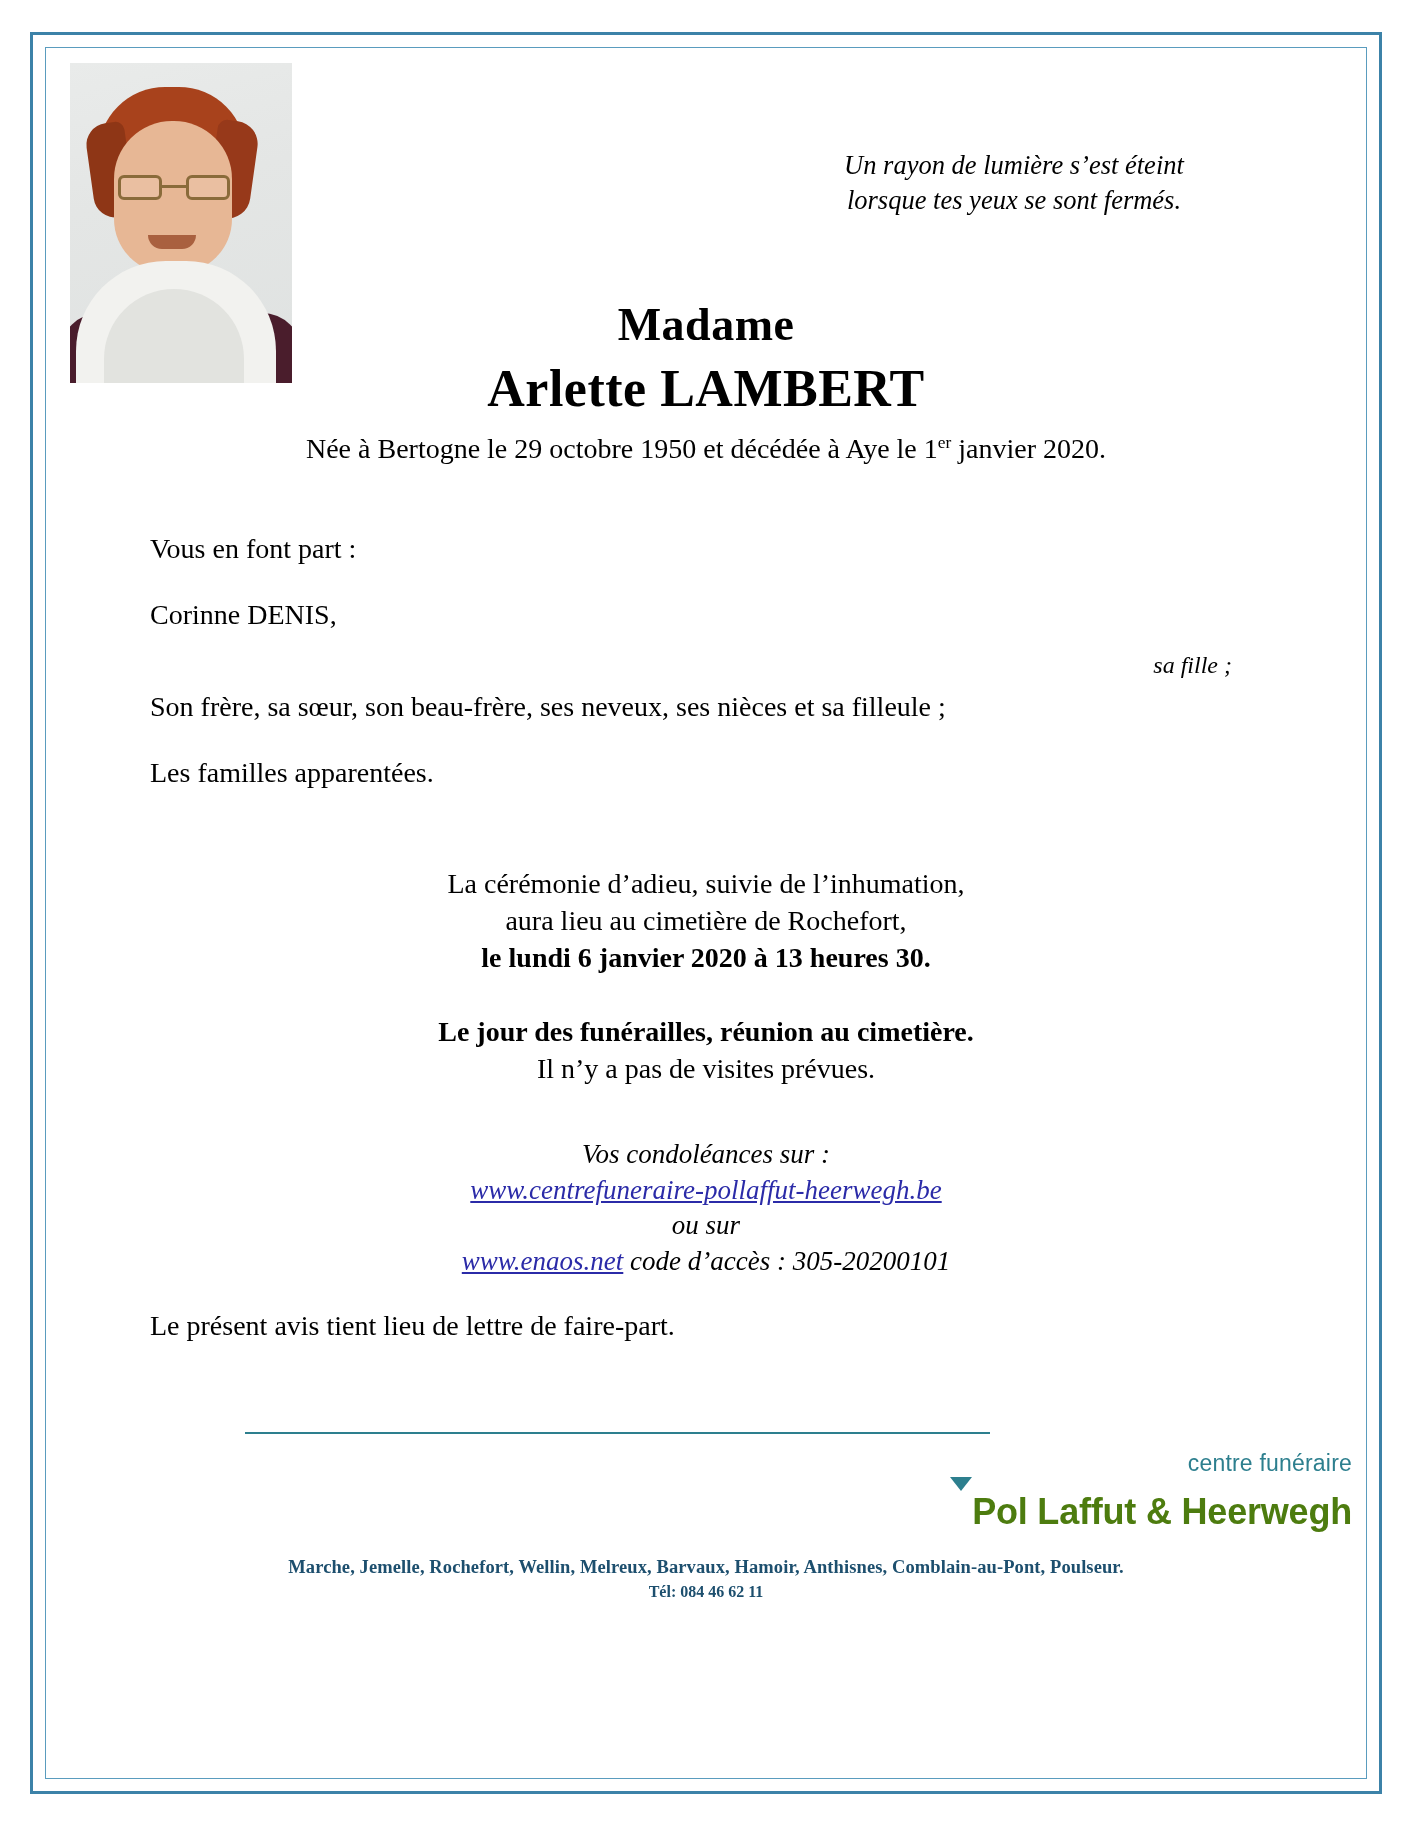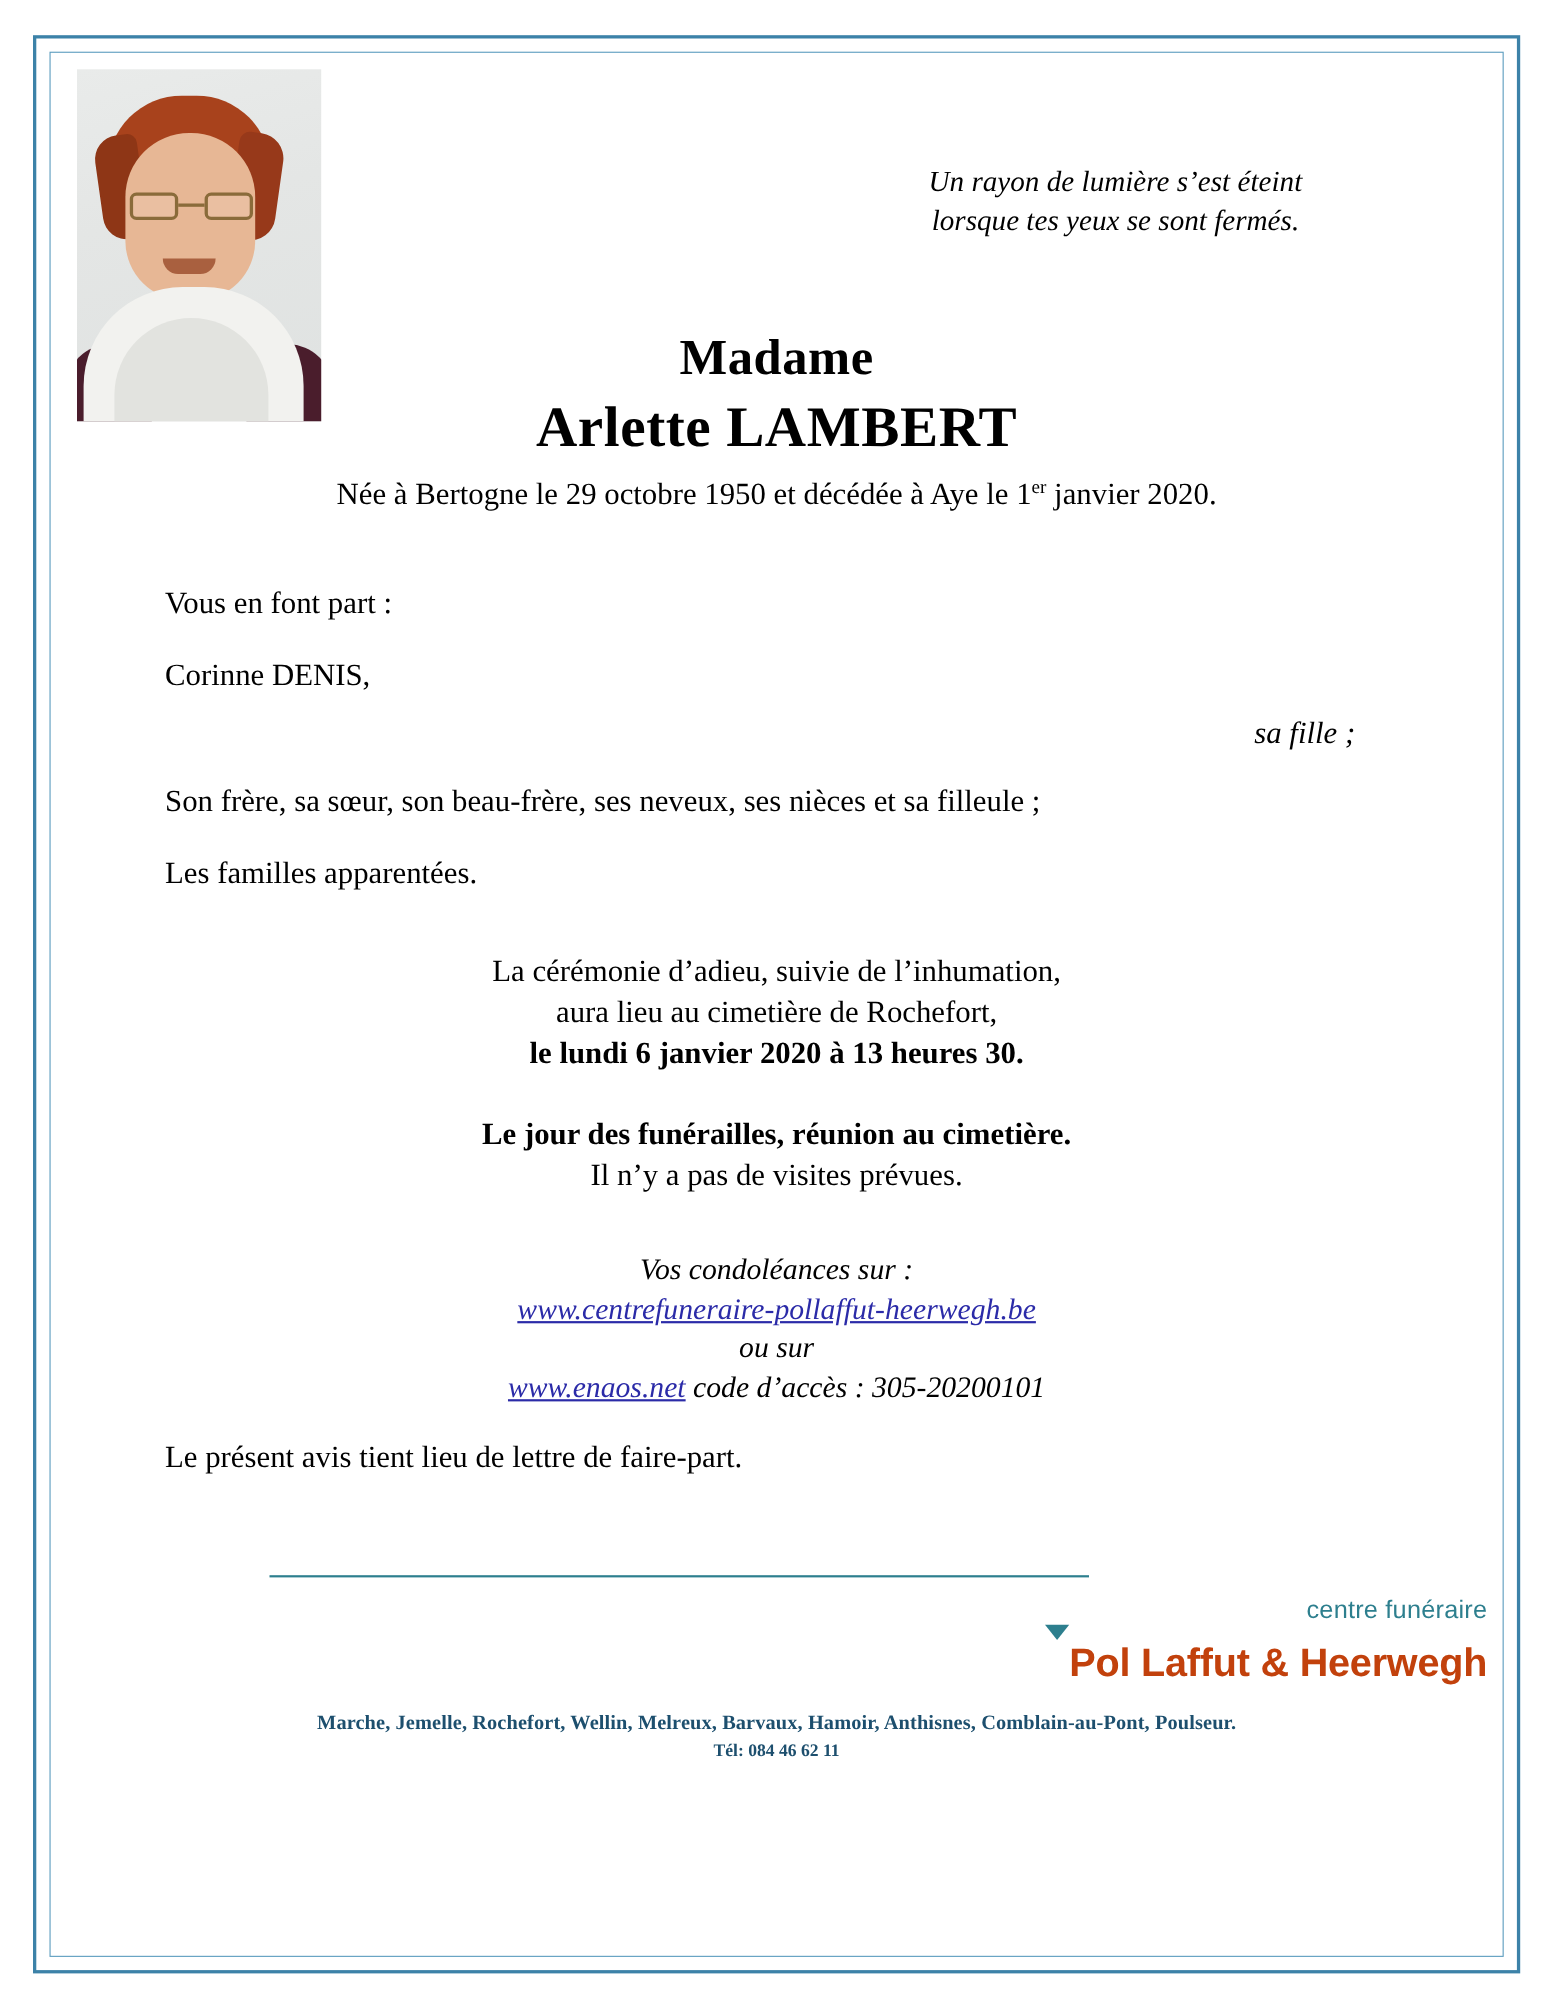--- a/index.html
+++ b/index.html
@@ -224,22 +224,22 @@
     top: 475px;
     width: 1110px;
     font-size: 28px;
     line-height: 1.0;
   }
   .announce p { margin: 0 0 38px 0; }
   .announce .sa-fille {
     display: block;
     text-align: right;
     font-style: italic;
-    font-size: 28px;
-    margin: -14px 28px 34px 0;
+    font-size: 24px;
+    margin: -14px 28px 16px 0;
   }
 
   .ceremony {
     position: absolute;
     left: 0;
     top: 805px;
     width: 1292px;
     text-align: center;
     font-size: 28px;
     line-height: 1.33;
@@ -297,21 +297,21 @@
     font-family: "Liberation Sans", sans-serif;
     font-size: 23px;
     color: #2d7f8e;
     padding-bottom: 6px;
     letter-spacing: 0.2px;
   }
   .logo-big {
     font-family: "Liberation Sans", sans-serif;
     font-weight: bold;
     font-size: 36px;
-    color: #c2410c;
+    color: #4d7c0f;
     letter-spacing: -0.2px;
     position: relative;
   }
   .tri {
     width: 0; height: 0;
     border-left: 11px solid transparent;
     border-right: 11px solid transparent;
     border-top: 14px solid #2d7f8e;
     margin: 0 auto 2px auto;
   }

